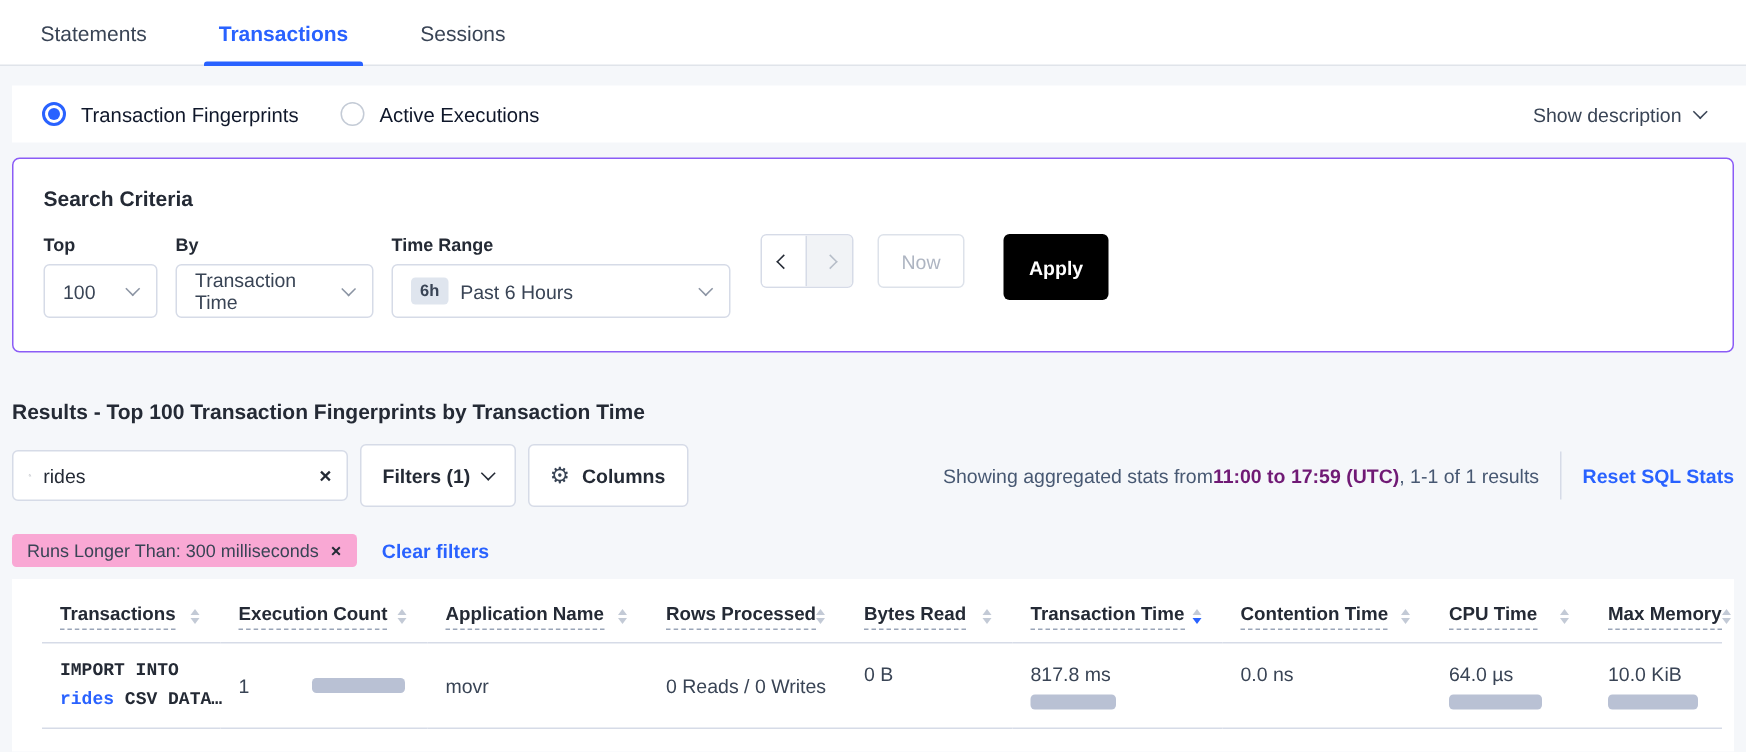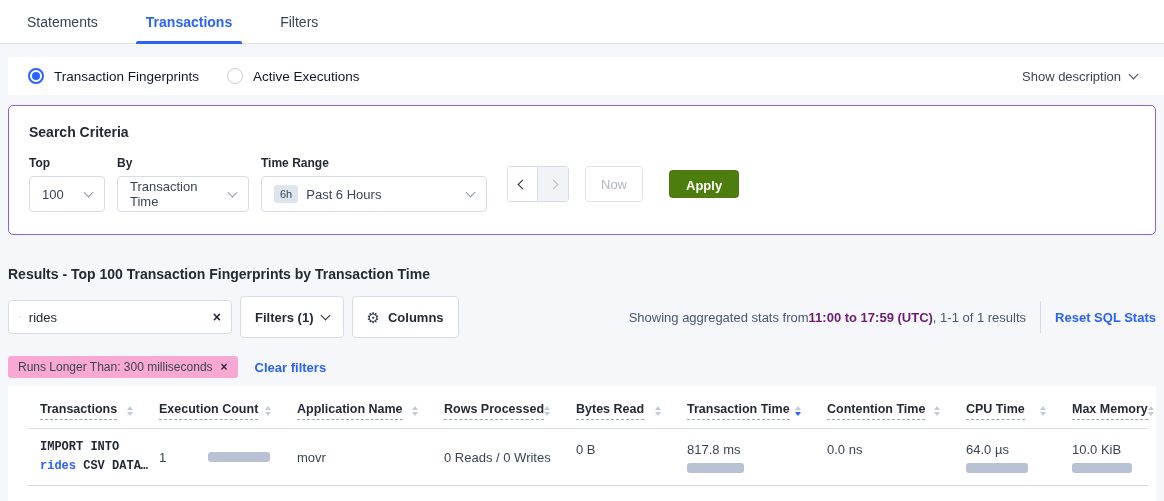--- a/index.html
+++ b/index.html
@@ -24,35 +24,35 @@
 
   
   .chev { display:inline-block; width:7px; height:7px; border-right:1.7px solid currentColor; border-bottom:1.7px solid currentColor; }
   .chev.down { transform:rotate(45deg); margin-top:-3px; }
   .chev.left { transform:rotate(135deg); }
   .chev.right { transform:rotate(-45deg); }
 
   
   .card { margin:10px 8px 0 8px; background:#fff; border:1px solid #8b5cf6; border-radius:5px; padding:18px 20px 22px 20px; }
   .card-title { font-size:14px; font-weight:700; color:#242a35; margin-bottom:16px; }
-  .criteria-row { display:flex; align-items:center; gap:12px; }
+  .criteria-row { display:flex; align-items:flex-start; gap:12px; }
   .field { display:flex; flex-direction:column; gap:6px; }
   .field-label { font-size:12px; font-weight:700; color:#242a35; }
   .select { height:36px; border:1px solid #d6dbe7; border-radius:4px; background:#fff; display:flex; align-items:center; padding:0 12px; color:#394455; cursor:pointer; gap:8px; }
   .select .chev { color:#8b94a3; margin-left:auto; }
   .sel-top { width:76px; }
   .sel-by { width:132px; }
   .sel-range { width:226px; margin-right:4px; }
-  .range-badge { background:#dfe5ee; color:#394455; font-size:11px; font-weight:400; border-radius:3px; padding:3px 6px; }
+  .range-badge { background:#dfe5ee; color:#394455; font-size:11px; font-weight:700; border-radius:3px; padding:3px 6px; }
   .arrow-group { display:flex; height:36px; border:1px solid #d6dbe7; border-radius:4px; overflow:hidden; margin-left:4px; }
   .arrow-btn { width:30px; display:flex; align-items:center; justify-content:center; cursor:pointer; }
   .arrow-btn.prev { background:#fff; color:#242a35; border-right:1px solid #d6dbe7; }
   .arrow-btn.next { background:#f1f3f6; color:#b6bdc8; }
   .btn-now { height:36px; padding:0 15px; background:#fff; border:1px solid #dde2ea; border-radius:4px; color:#aeb5c2; font-size:13px; margin-left:4px; cursor:pointer; }
-  .btn-apply { height:28px; padding:8px 17px; background:#4d7c0f; border:none; border-radius:4px; color:#fff; font-size:13px; font-weight:700; margin-left:14px; cursor:pointer; }
+  .btn-apply { height:44px; padding:8px 17px; background:#000000; border:none; border-radius:4px; color:#fff; font-size:13px; font-weight:700; margin-left:14px; cursor:pointer; }
 
   
   .results-heading { margin:31px 8px 0 8px; font-size:14px; font-weight:700; color:#242a35; }
   .controls-row { margin:14px 8px 0 8px; display:flex; align-items:center; }
   .search-box { width:224px; height:34px; border:1px solid #d6dbe7; border-radius:4px; background:#fff; display:flex; align-items:center; padding:0 10px; gap:8px; }
   .search-box input { border:none; outline:none; flex:1; font-size:13px; color:#242a35; font-family:inherit; background:transparent; }
   .clear-x { color:#242a35; font-weight:700; font-size:14px; cursor:pointer; line-height:1; }
   .btn-light { height:42px; background:#fff; border:1px solid #d6dbe7; border-radius:4px; display:flex; align-items:center; gap:8px; padding:0 14px; font-size:13px; font-weight:700; color:#242a35; margin-left:8px; cursor:pointer; }
   .gear { font-size:15px; color:#394455; line-height:1; }
   .stats-area { margin-left:auto; display:flex; align-items:center; font-size:13px; color:#475872; }
@@ -83,21 +83,21 @@
   .cell-count .bar { width:62px; margin-left:42px; }
   .bar-under { margin-top:6px; }
   .w57 { width:57px; } .w62 { width:62px; } .w60 { width:60px; }
 </style>
 </head>
 <body>
 
 <div class="tabbar">
   <div class="tab">Statements</div>
   <div class="tab active">Transactions</div>
-  <div class="tab">Filters</div>
+  <div class="tab">Sessions</div>
 </div>
 
 <div class="toggle-band">
   <div class="radio-group">
     <div class="radio-opt">
       <span class="radio on"></span>
       <span>Transaction Fingerprints</span>
     </div>
     <div class="radio-opt">
       <span class="radio off"></span>

